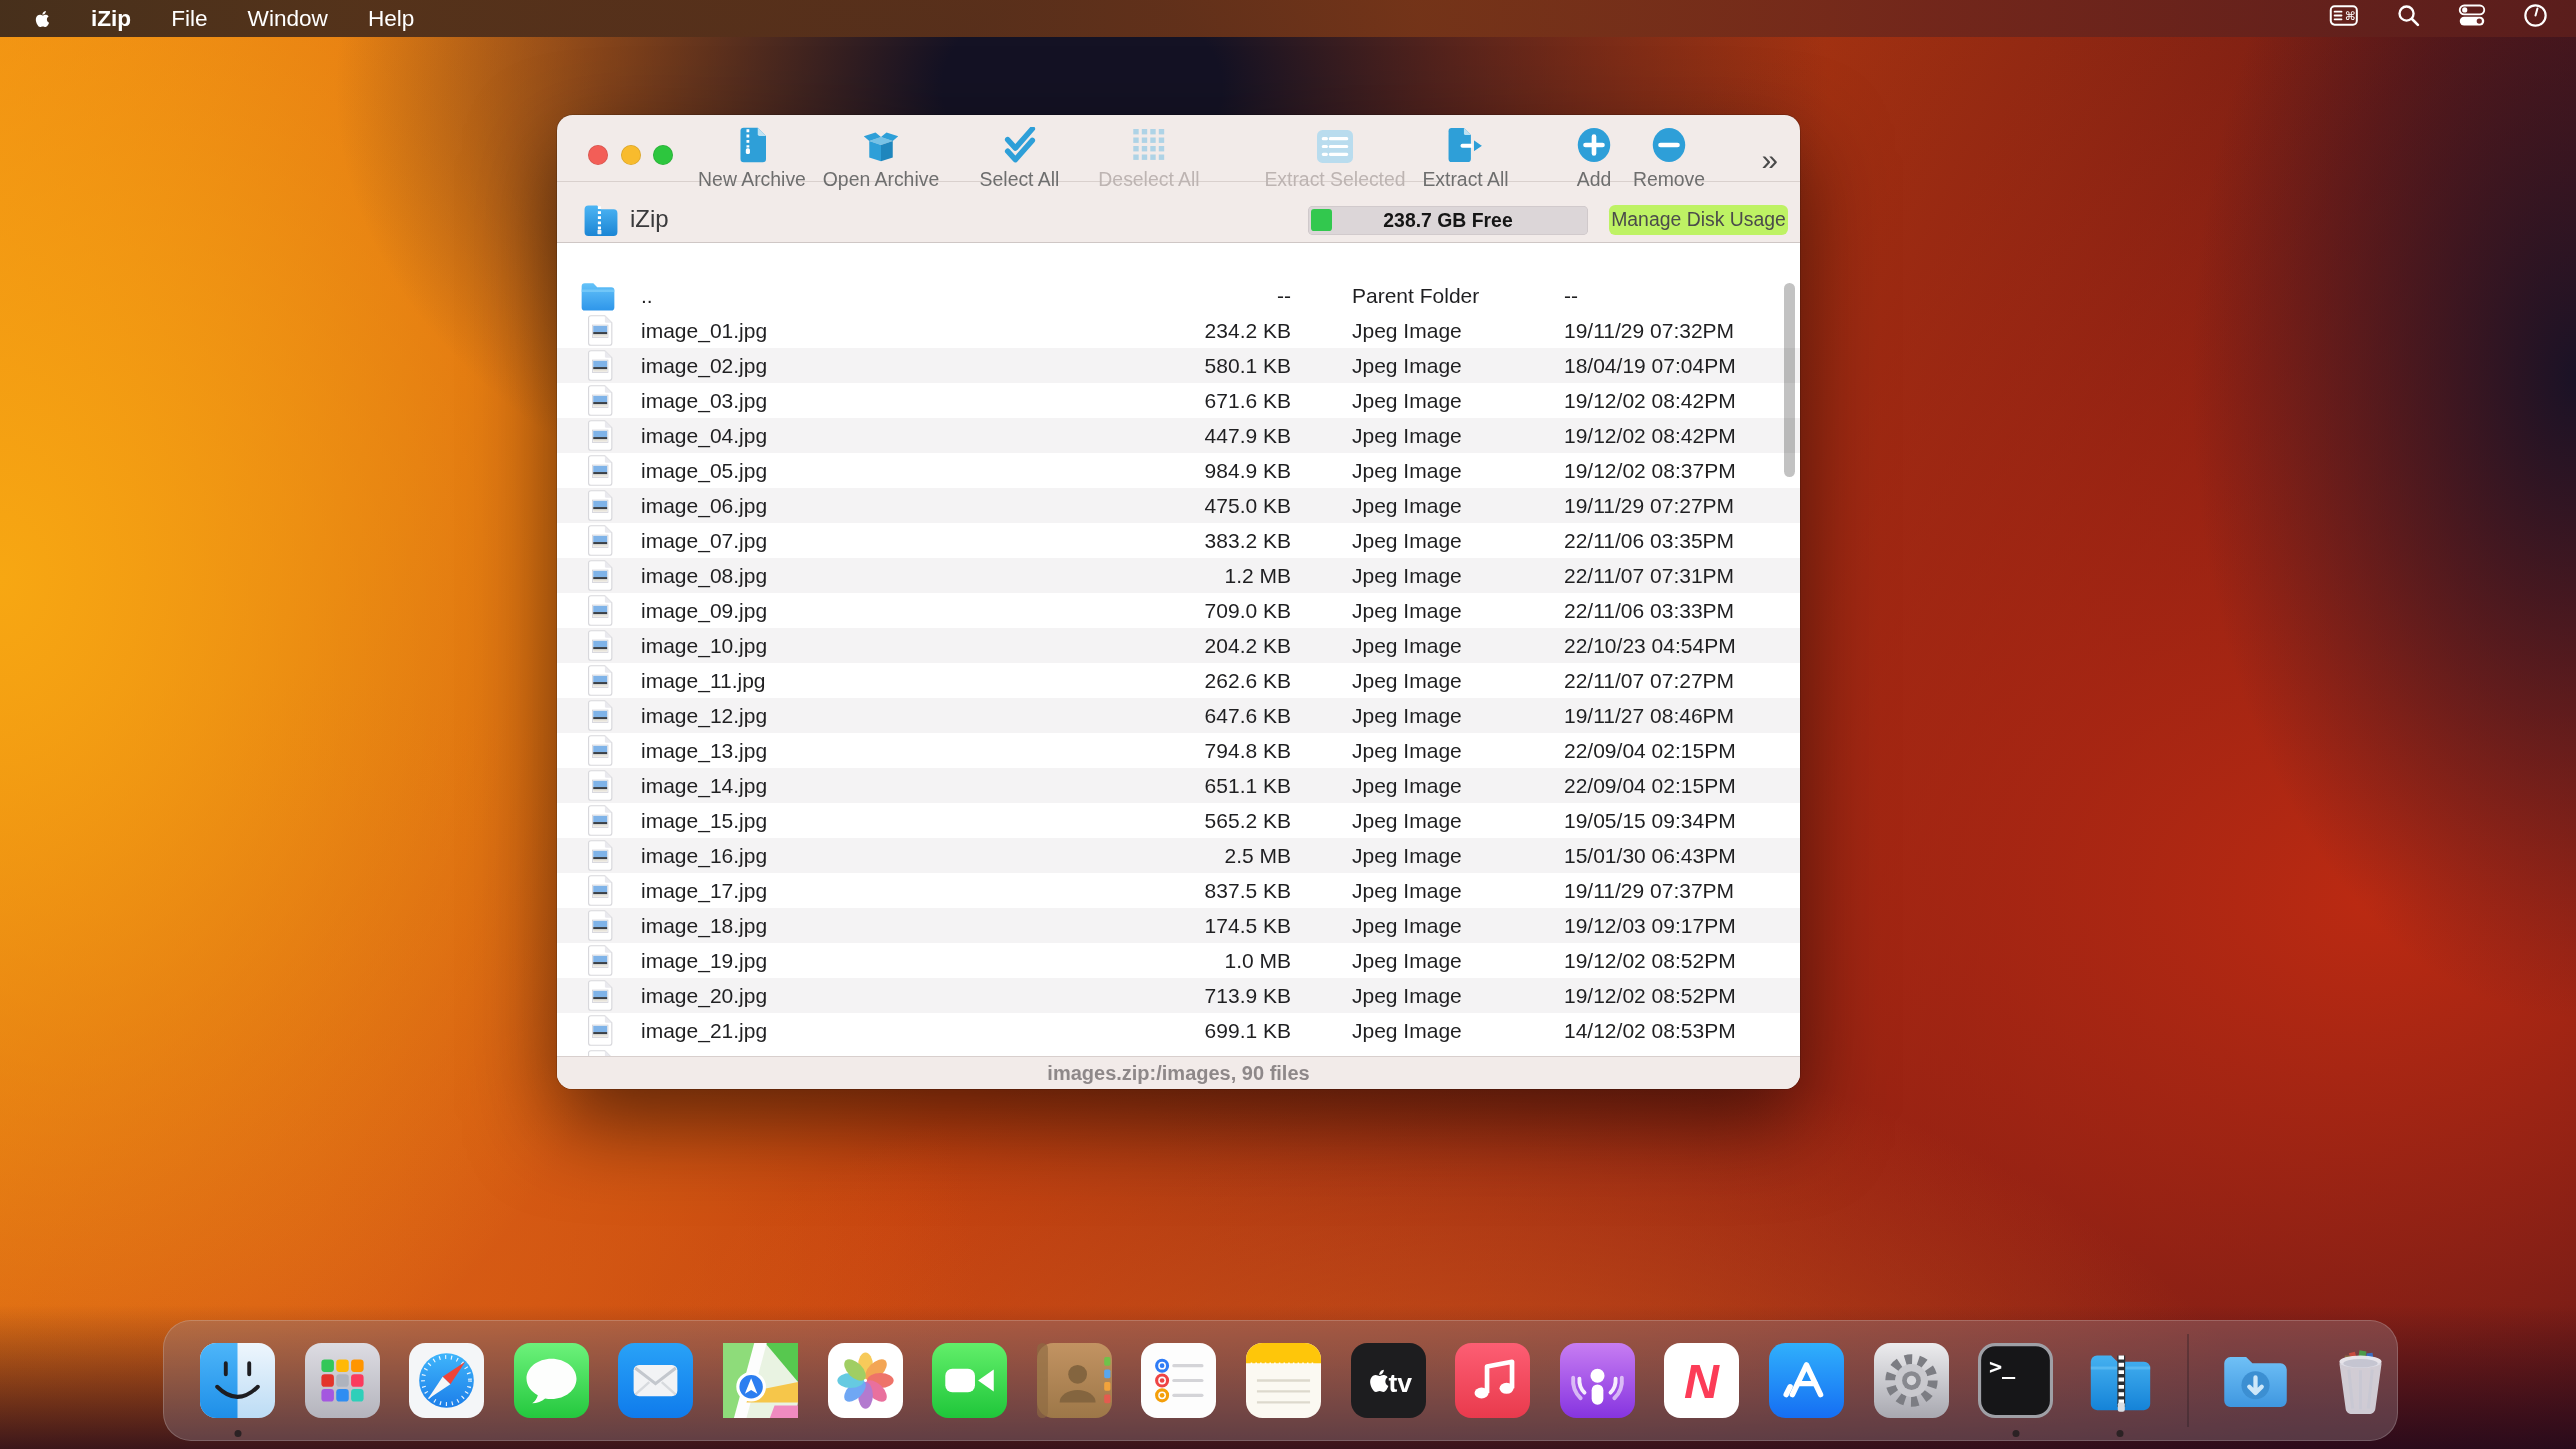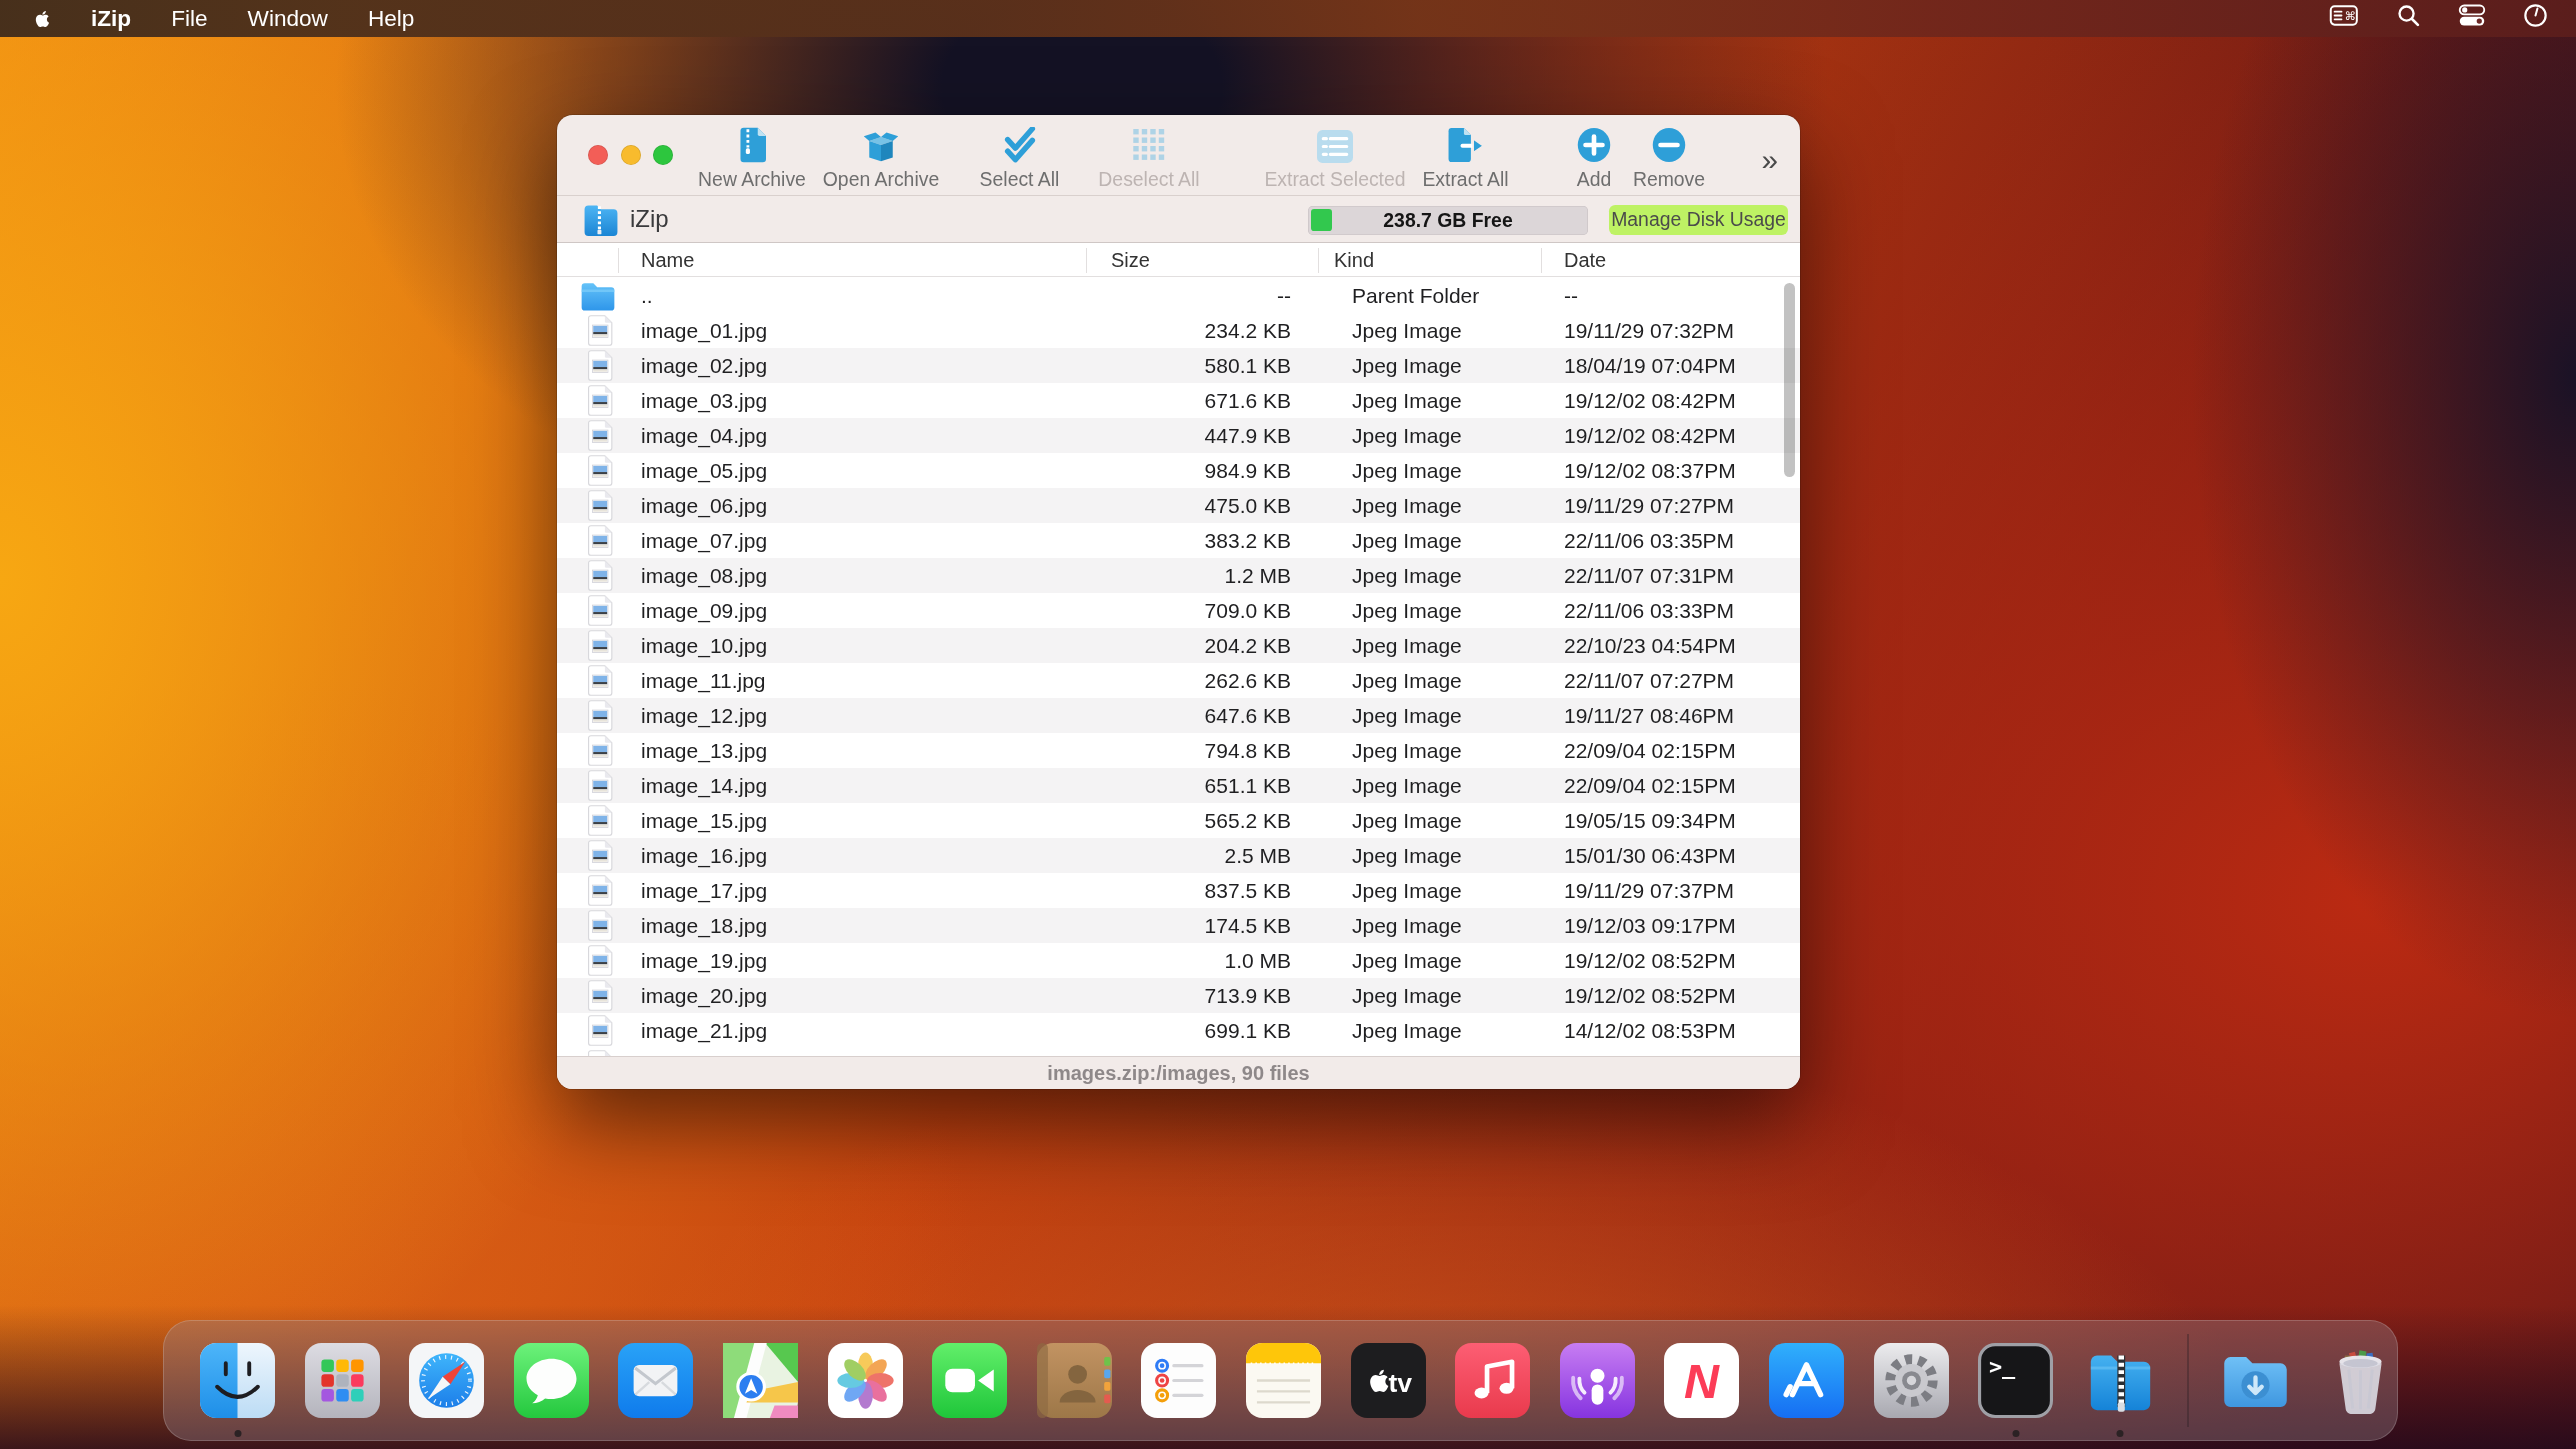--- a/index.html
+++ b/index.html
@@ -30,21 +30,21 @@
   .menu-items span { cursor:default; }
   .menu-items .appname { font-weight:700; }
   .menu-status { margin-left:auto; display:flex; gap:37px; margin-right:28px; align-items:center; }
 
   
   .window {
     position:absolute; left:557px; top:115px; width:1243px; height:974px;
     background:#f2ebe9; border-radius:15.6px; overflow:hidden;
     box-shadow:0 34px 86px rgba(0,0,0,.55), 0 0 0 0.8px rgba(0,0,0,.18);
   }
-  .toolbar { position:absolute; top:0; left:0; width:100%; height:81px; border-bottom:0.8px solid #d9d0cd;padding-left:44px; }
+  .toolbar { position:absolute; top:0; left:0; width:100%; height:67px; border-bottom:0.8px solid #d9d0cd;padding-left:44px; }
   .tl { position:absolute; top:29.6px; width:20px; height:20px; border-radius:50%; }
   .tl.red    { left:31px;  background:#f35e57; box-shadow:inset 0 0 0 0.8px rgba(0,0,0,.12); }
   .tl.yellow { left:64px;  background:#f8bb2d; box-shadow:inset 0 0 0 0.8px rgba(0,0,0,.12); }
   .tl.green  { left:96px; background:#2dc63e; box-shadow:inset 0 0 0 0.8px rgba(0,0,0,.12); }
 
   .tool { position:absolute; top:12.4px; display:flex; flex-direction:column; align-items:center; gap:4.7px; }
   .tool .ticon { height:36px; display:flex; align-items:flex-end; justify-content:center; }
   .tool .tlabel { font-size:19.4px; color:#6e6e6e; white-space:nowrap; }
   .tool.disabled .tlabel { color:#bdb4b2; }
   .chevron { position:absolute; right:22px; top:28px; font-size:29.6px; color:#4a4a4a; }
@@ -268,30 +268,20 @@
     </span>
     <span class="appTitle">iZip</span>
     <div class="diskBar">
       <div class="greenSeg"></div>
       <div class="diskText">238.7 GB Free</div>
     </div>
     <div class="manageBtn">Manage Disk Usage</div>
   </div>
 
   <div class="tableArea">
-    <div class="thead">
-      <div class="hsep" style="left:61px"></div>
-      <div class="hsep" style="left:529px"></div>
-      <div class="hsep" style="left:761px"></div>
-      <div class="hsep" style="left:984px"></div>
-      <span class="hName">Name</span>
-      <span class="hSize">Size</span>
-      <span class="hKind">Kind</span>
-      <span class="hDate">Date</span>
-    </div>
 
     <div class="rows">
       
       <div class="filerow parent">
         <span class="fic">
           <svg width="36" height="29.6" viewBox="0 0 46 38">
               <defs>
                 <linearGradient id="pfg" x1="0" y1="0" x2="0" y2="1">
                   <stop offset="0" stop-color="#64c2f8"></stop>
                   <stop offset="1" stop-color="#2e96ea"></stop>

